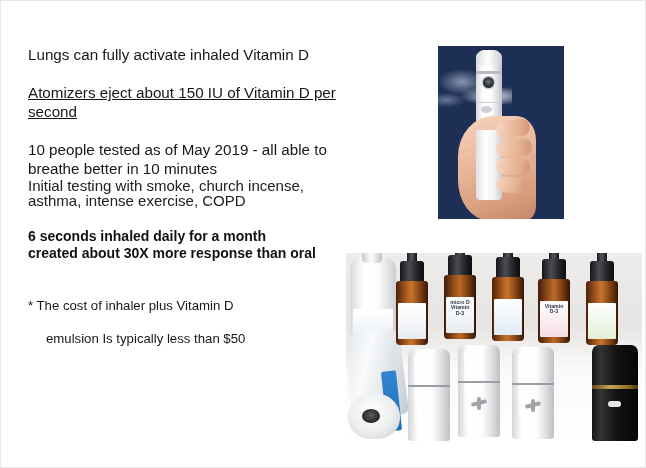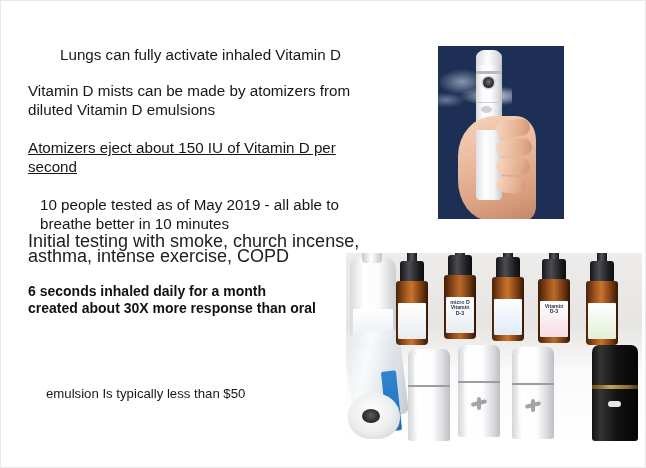--- a/index.html
+++ b/index.html
@@ -58,26 +58,26 @@
     top: 44px;
     width: 400px;
     color: #171717;
   }
   .para {
     font-size: 15.2px;
     line-height: 19px;
     color: #171717;
     white-space: pre-line;
   }
-  .para.gap-1  { margin-top: 0px; margin-left: 32px; }
+  .para.gap-1  { margin-top: 0px; }
   .para.gap-2  { margin-top: 17px; }
   .para.gap-3  { margin-top: 19px; text-decoration: underline; }
-  .para.gap-4  { margin-top: 19px; margin-left: 12px; }
+  .para.gap-4  { margin-top: 19px; }
   .sub-note {
-    font-size: 18px;
+    font-size: 15px;
     line-height: 14.5px;
     margin-top: 1px;
     color: #202020;
     white-space: pre-line;
   }
   .para.gap-5  { margin-top: 19px; }
   .para.bold-note {
     margin-top: 20px;
     font-size: 14px;
     line-height: 16.5px;
@@ -334,38 +334,36 @@
 </head>
 <body>
 
 <div class="slide">
 
 
   <div class="body-text">
 
     <div class="para gap-1">Lungs can fully activate inhaled Vitamin D</div>
 
-    <div class="para gap-2">Vitamin D mists can be made by atomizers from
-diluted Vitamin D emulsions</div>
 
     <div class="para gap-3">Atomizers eject about 150 IU of Vitamin D per
 second</div>
 
     <div class="para gap-4">10 people tested as of May 2019 - all able to
 breathe better in 10 minutes</div>
 
     <div class="sub-note">Initial testing with smoke, church incense,
 asthma, intense exercise, COPD</div>
 
 
     <div class="para bold-note">6 seconds inhaled daily for a month
 created about 30X more response than oral</div>
 
     <div class="footnote">
-      <br>
+      <span>* The cost of inhaler plus Vitamin D</span><br>
       <span class="indent">emulsion Is typically less than $50</span>
     </div>
   </div>
 
   <div class="photo-atomizer">
     <div class="pa-mist"></div>
     <div class="pa-body"></div>
     <div class="pa-top"></div>
     <div class="pa-ring"></div>
     <div class="pa-nozzle"></div>

